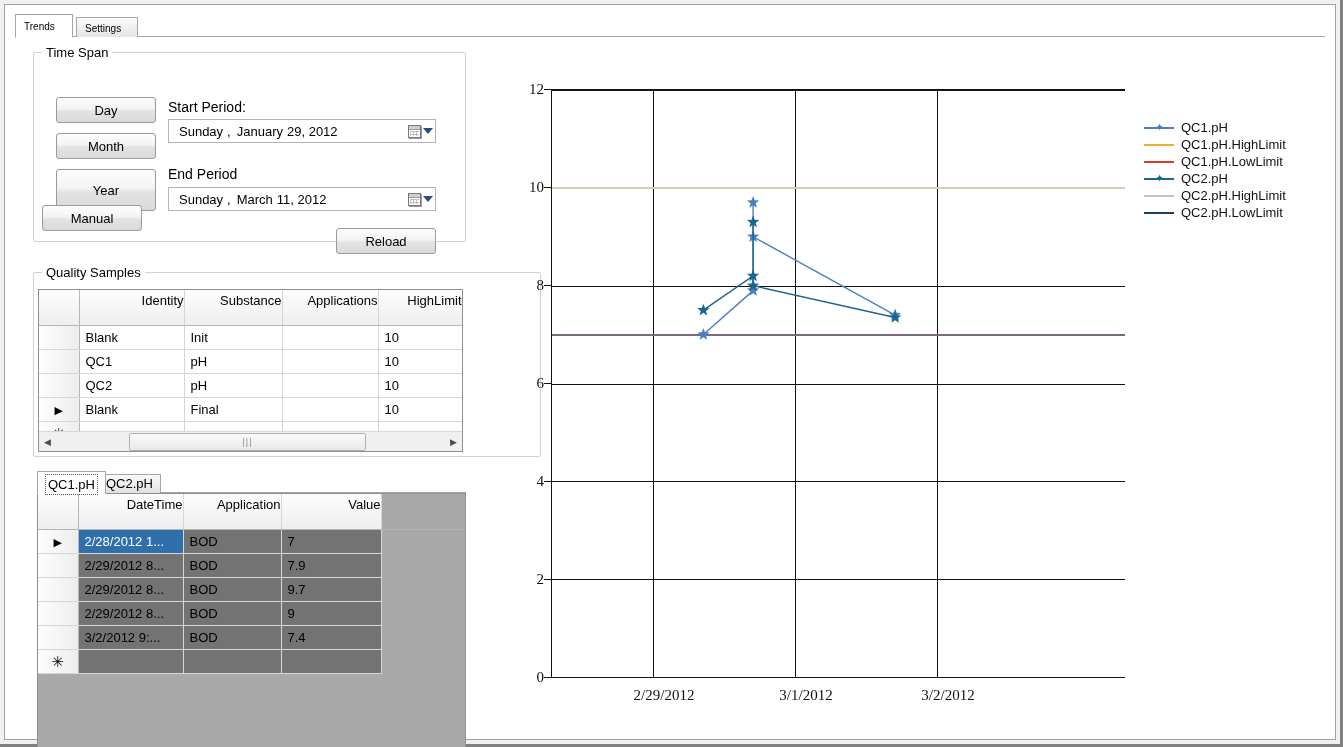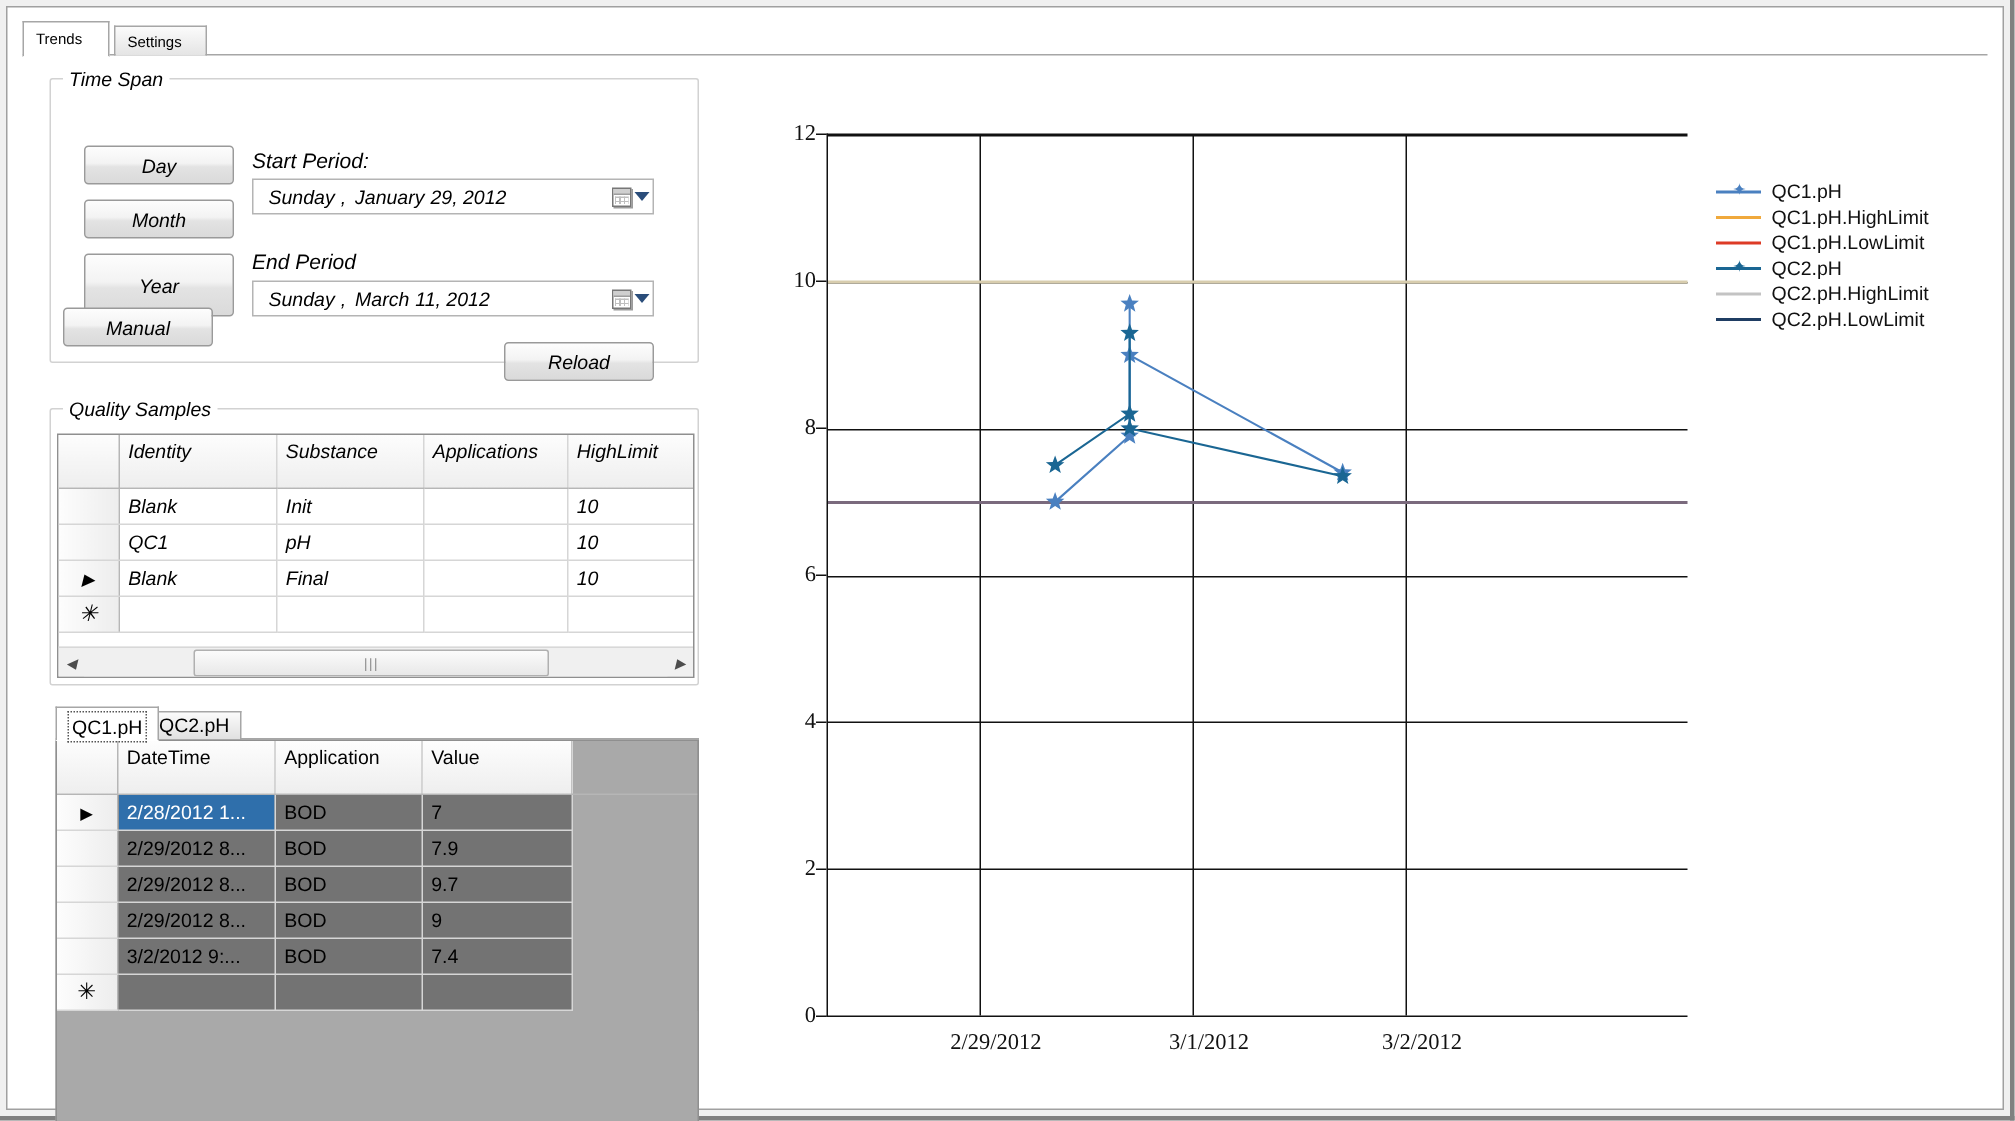--- a/index.html
+++ b/index.html
@@ -50,21 +50,20 @@
   }
   
   #content {
     position:absolute; left:10px; top:32px; width:1310px; height:700px;
   }
   
   .groupbox {
     position:absolute;
     border:1px solid #d2d2d2;
     border-radius:2px;
-    font-style:italic;
   }
   .groupbox > .gb-title {
     position:absolute; top:-8px; left:8px;
     background:#ffffff;
     padding:0 4px;
     font-size:13px;
     color:#000;
     white-space:nowrap;
   }
   
@@ -128,21 +127,21 @@
     background:#ffffff;
     overflow:hidden;
   }
   .grid table { border-collapse:collapse; table-layout:fixed; }
   .grid th {
     background:linear-gradient(#fdfdfd,#eeeeee);
     border-right:1px solid #d6d6d6;
     border-bottom:1px solid #b6b6b6;
     font-weight:normal;
     font-size:13px;
-    text-align:left;
+    text-align:right;
     padding:3px 0 17px 6px;
     height:23px;
     color:#000;
   }
   .grid td {
     border-right:1px solid #d6d6d6;
     border-bottom:1px solid #d6d6d6;
     padding:2px 0 2px 6px;
     height:24px;
     font-size:13px;
@@ -294,21 +293,21 @@
             <span class="cal-glyph"></span>
             <span class="tri-down"></span>
           </div>
         </div>
 
         <div class="btn" style="left:302px; top:175px; width:100px; height:26px;">
           <span>Reload</span>
         </div>
       </div>
 
-      <div class="groupbox" style="left:18px; top:235px; width:433px; height:185px;">
+      <div class="groupbox" style="left:18px; top:235px; width:508px; height:185px;">
         <div class="gb-title">Quality Samples</div>
 
         <div class="grid" style="left:4px; top:16px; width:425px; height:163px;">
           <table style="width:100%;">
             <colgroup>
               <col style="width:40px">
                 <col style="width:105px">
               <col style="width:98px">
                 <col style="width:96px">
                 <col style="width:84px">
@@ -326,20 +325,27 @@
               <tr>
                 <td class="rowhdr"><span class="cur-arrow"></span></td>
                 <td>Blank</td>
                 <td>Init</td>
                 <td></td>
                 <td>10</td>
               </tr>
               <tr>
                 <td class="rowhdr"><span class="cur-arrow"></span></td>
                 <td>QC1</td>
+                <td>pH</td>
+                <td></td>
+                <td>10</td>
+              </tr>
+              <tr>
+                <td class="rowhdr"><span class="cur-arrow"></span></td>
+                <td>QC2</td>
                 <td>pH</td>
                 <td></td>
                 <td>10</td>
               </tr>
               <tr>
                 <td class="rowhdr"><span class="cur-arrow">▶</span></td>
                 <td>Blank</td>
                 <td>Final</td>
                 <td></td>
                 <td>10</td>

